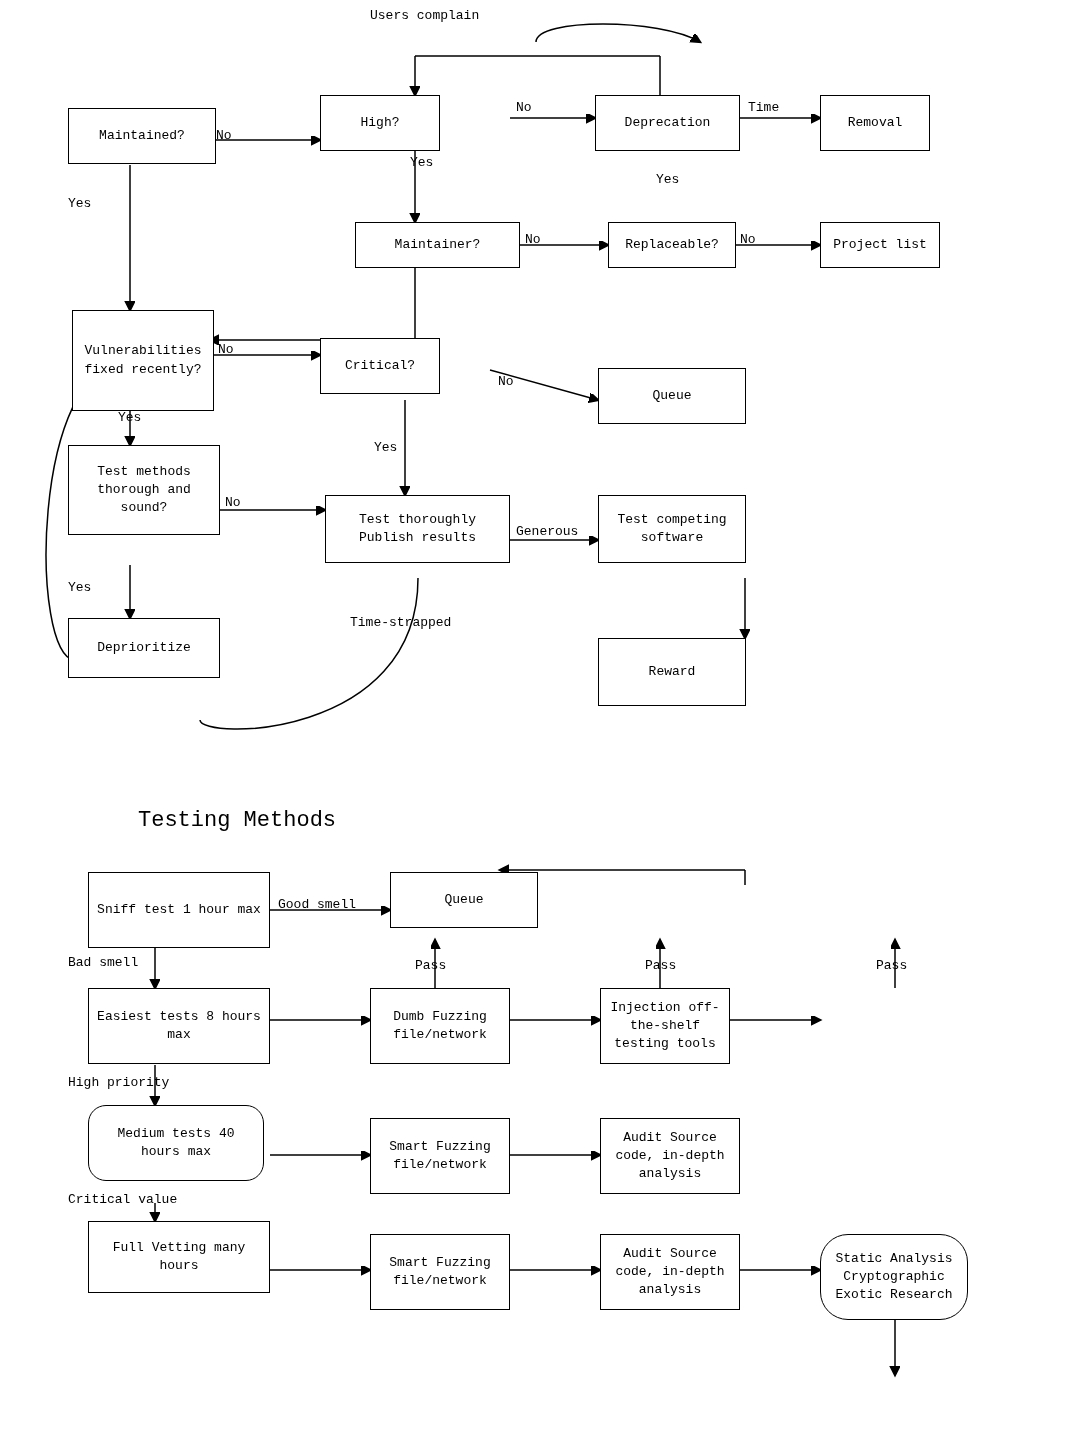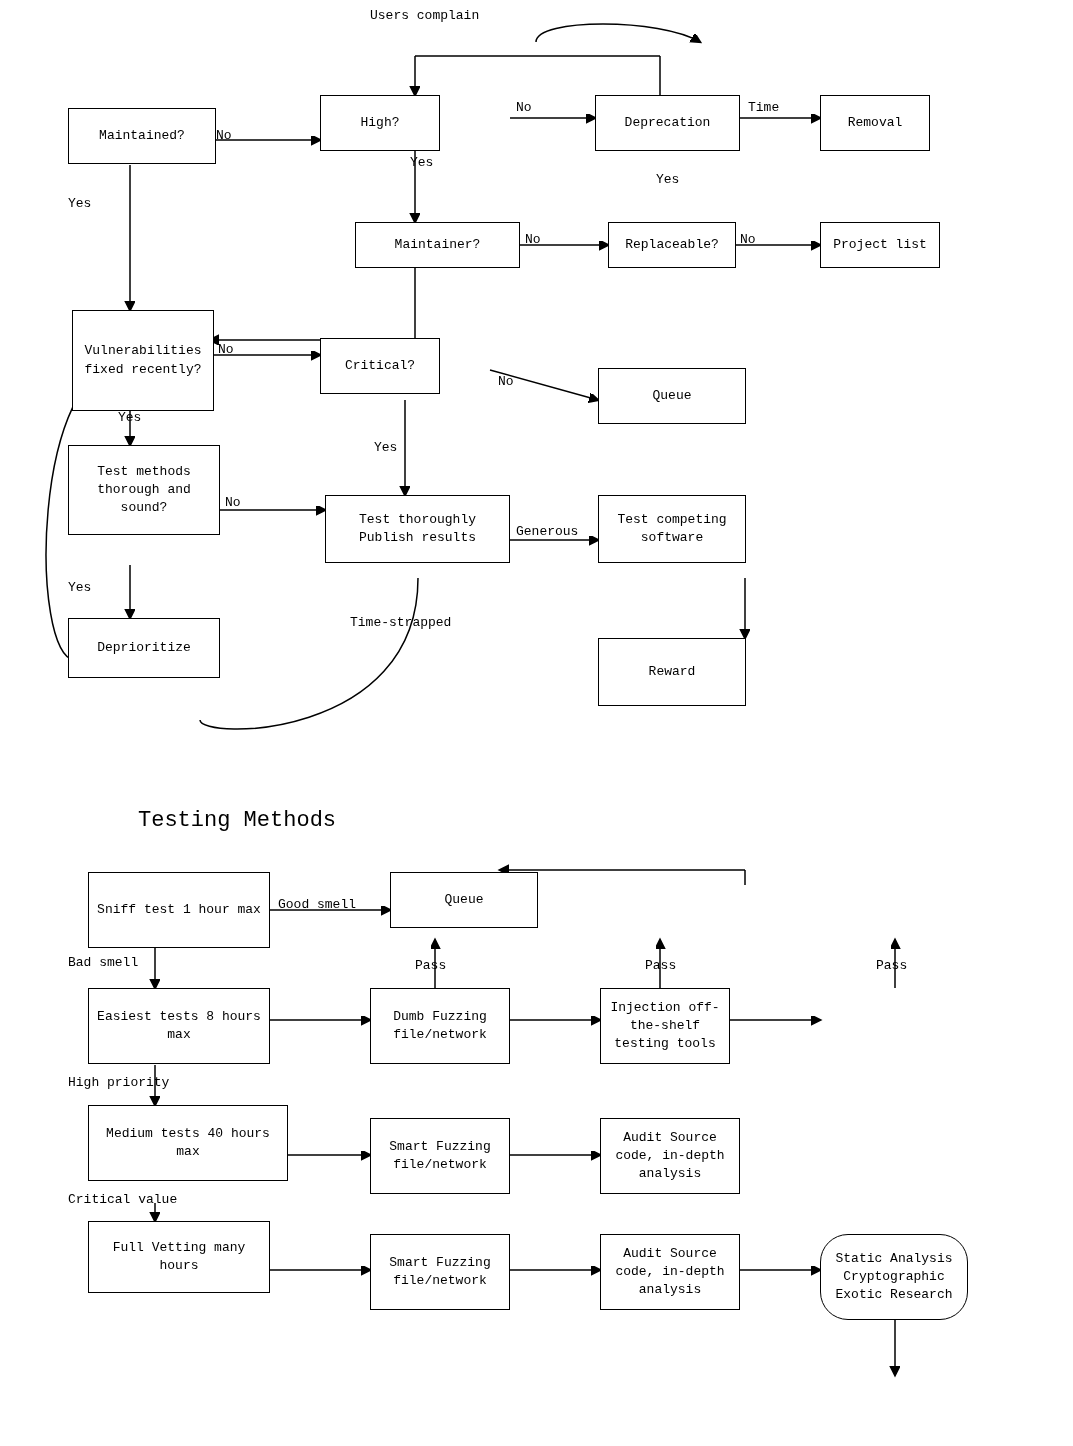--- a/index.html
+++ b/index.html
@@ -260,21 +260,21 @@
 file/network</span>
   </div>
 
   <div class="box" style="left:600px; top:988px; width:130px; height:76px;">
     <span>Injection
 off-the-shelf
 testing tools</span>
   </div>
 
 
-  <div class="box" style="left:88px; top:1105px; width:200px; height:76px;">
+  <div class="box" style="left:88px; top:1105px; width:176px; height:76px;border-radius:18px;">
     <span>Medium tests
 40 hours max</span>
   </div>
 
   <div class="box" style="left:370px; top:1118px; width:140px; height:76px;">
     <span>Smart Fuzzing
 file/network</span>
   </div>
 
   <div class="box" style="left:600px; top:1118px; width:140px; height:76px;">

